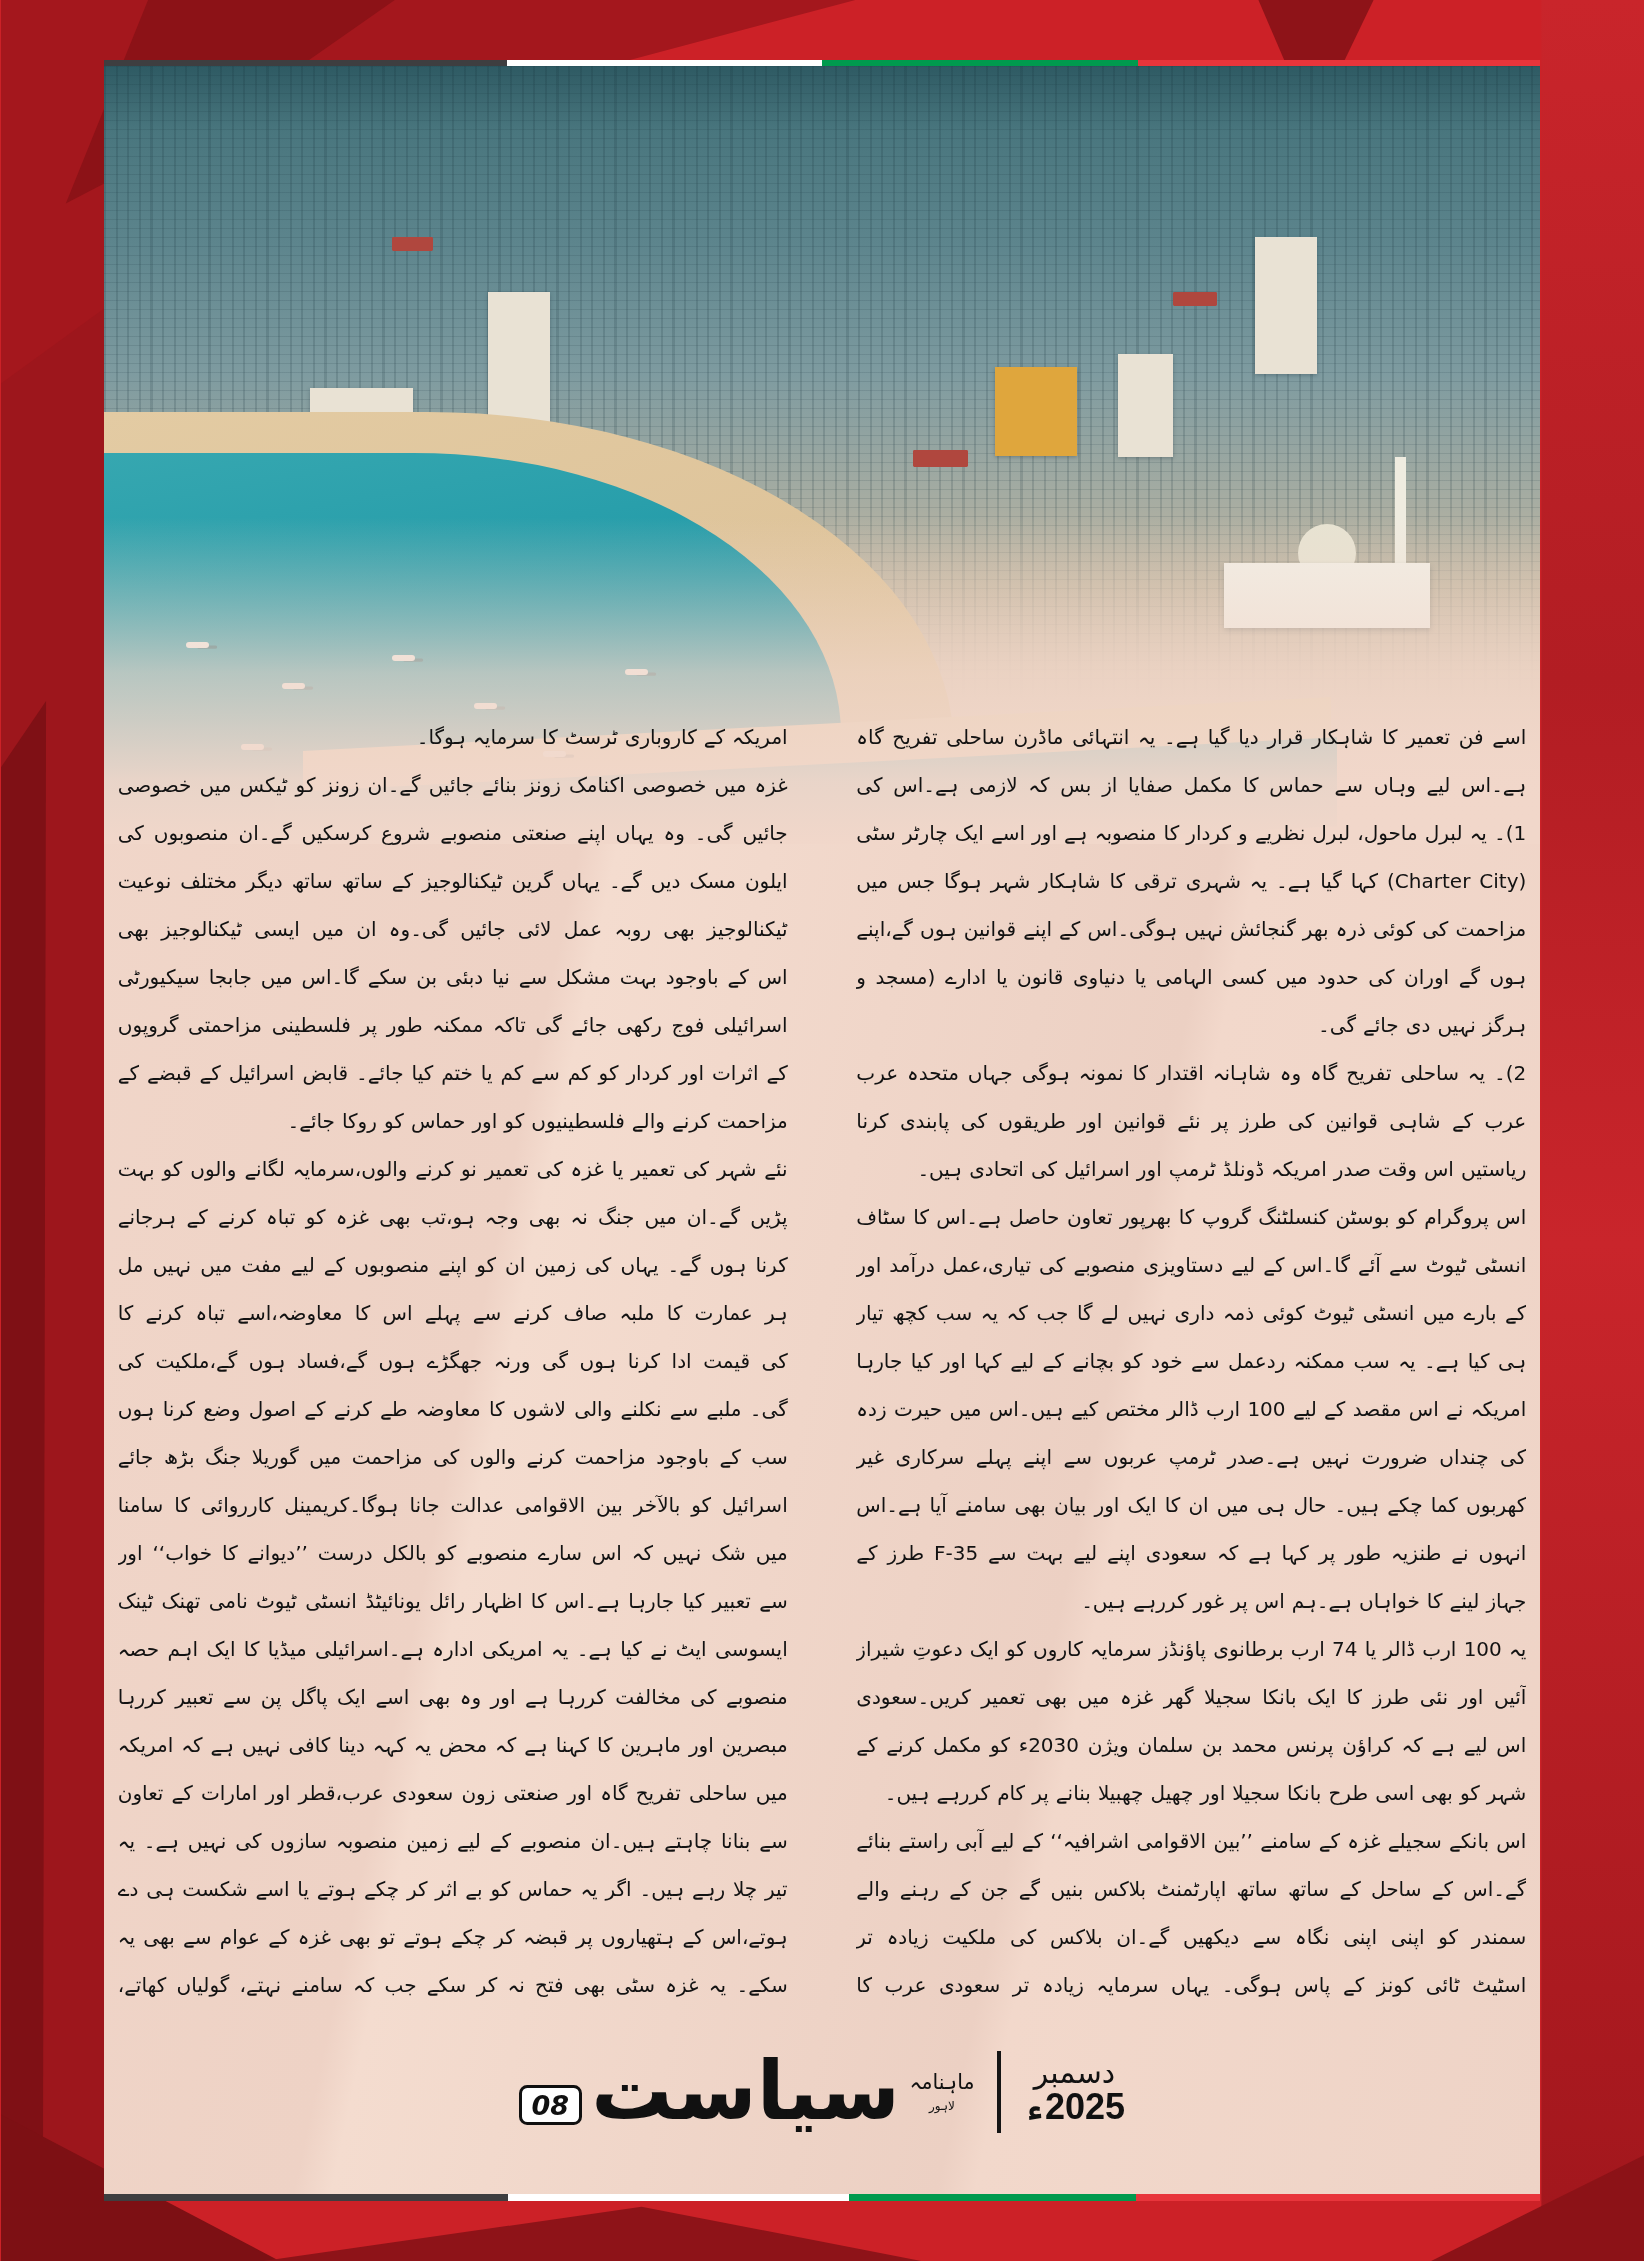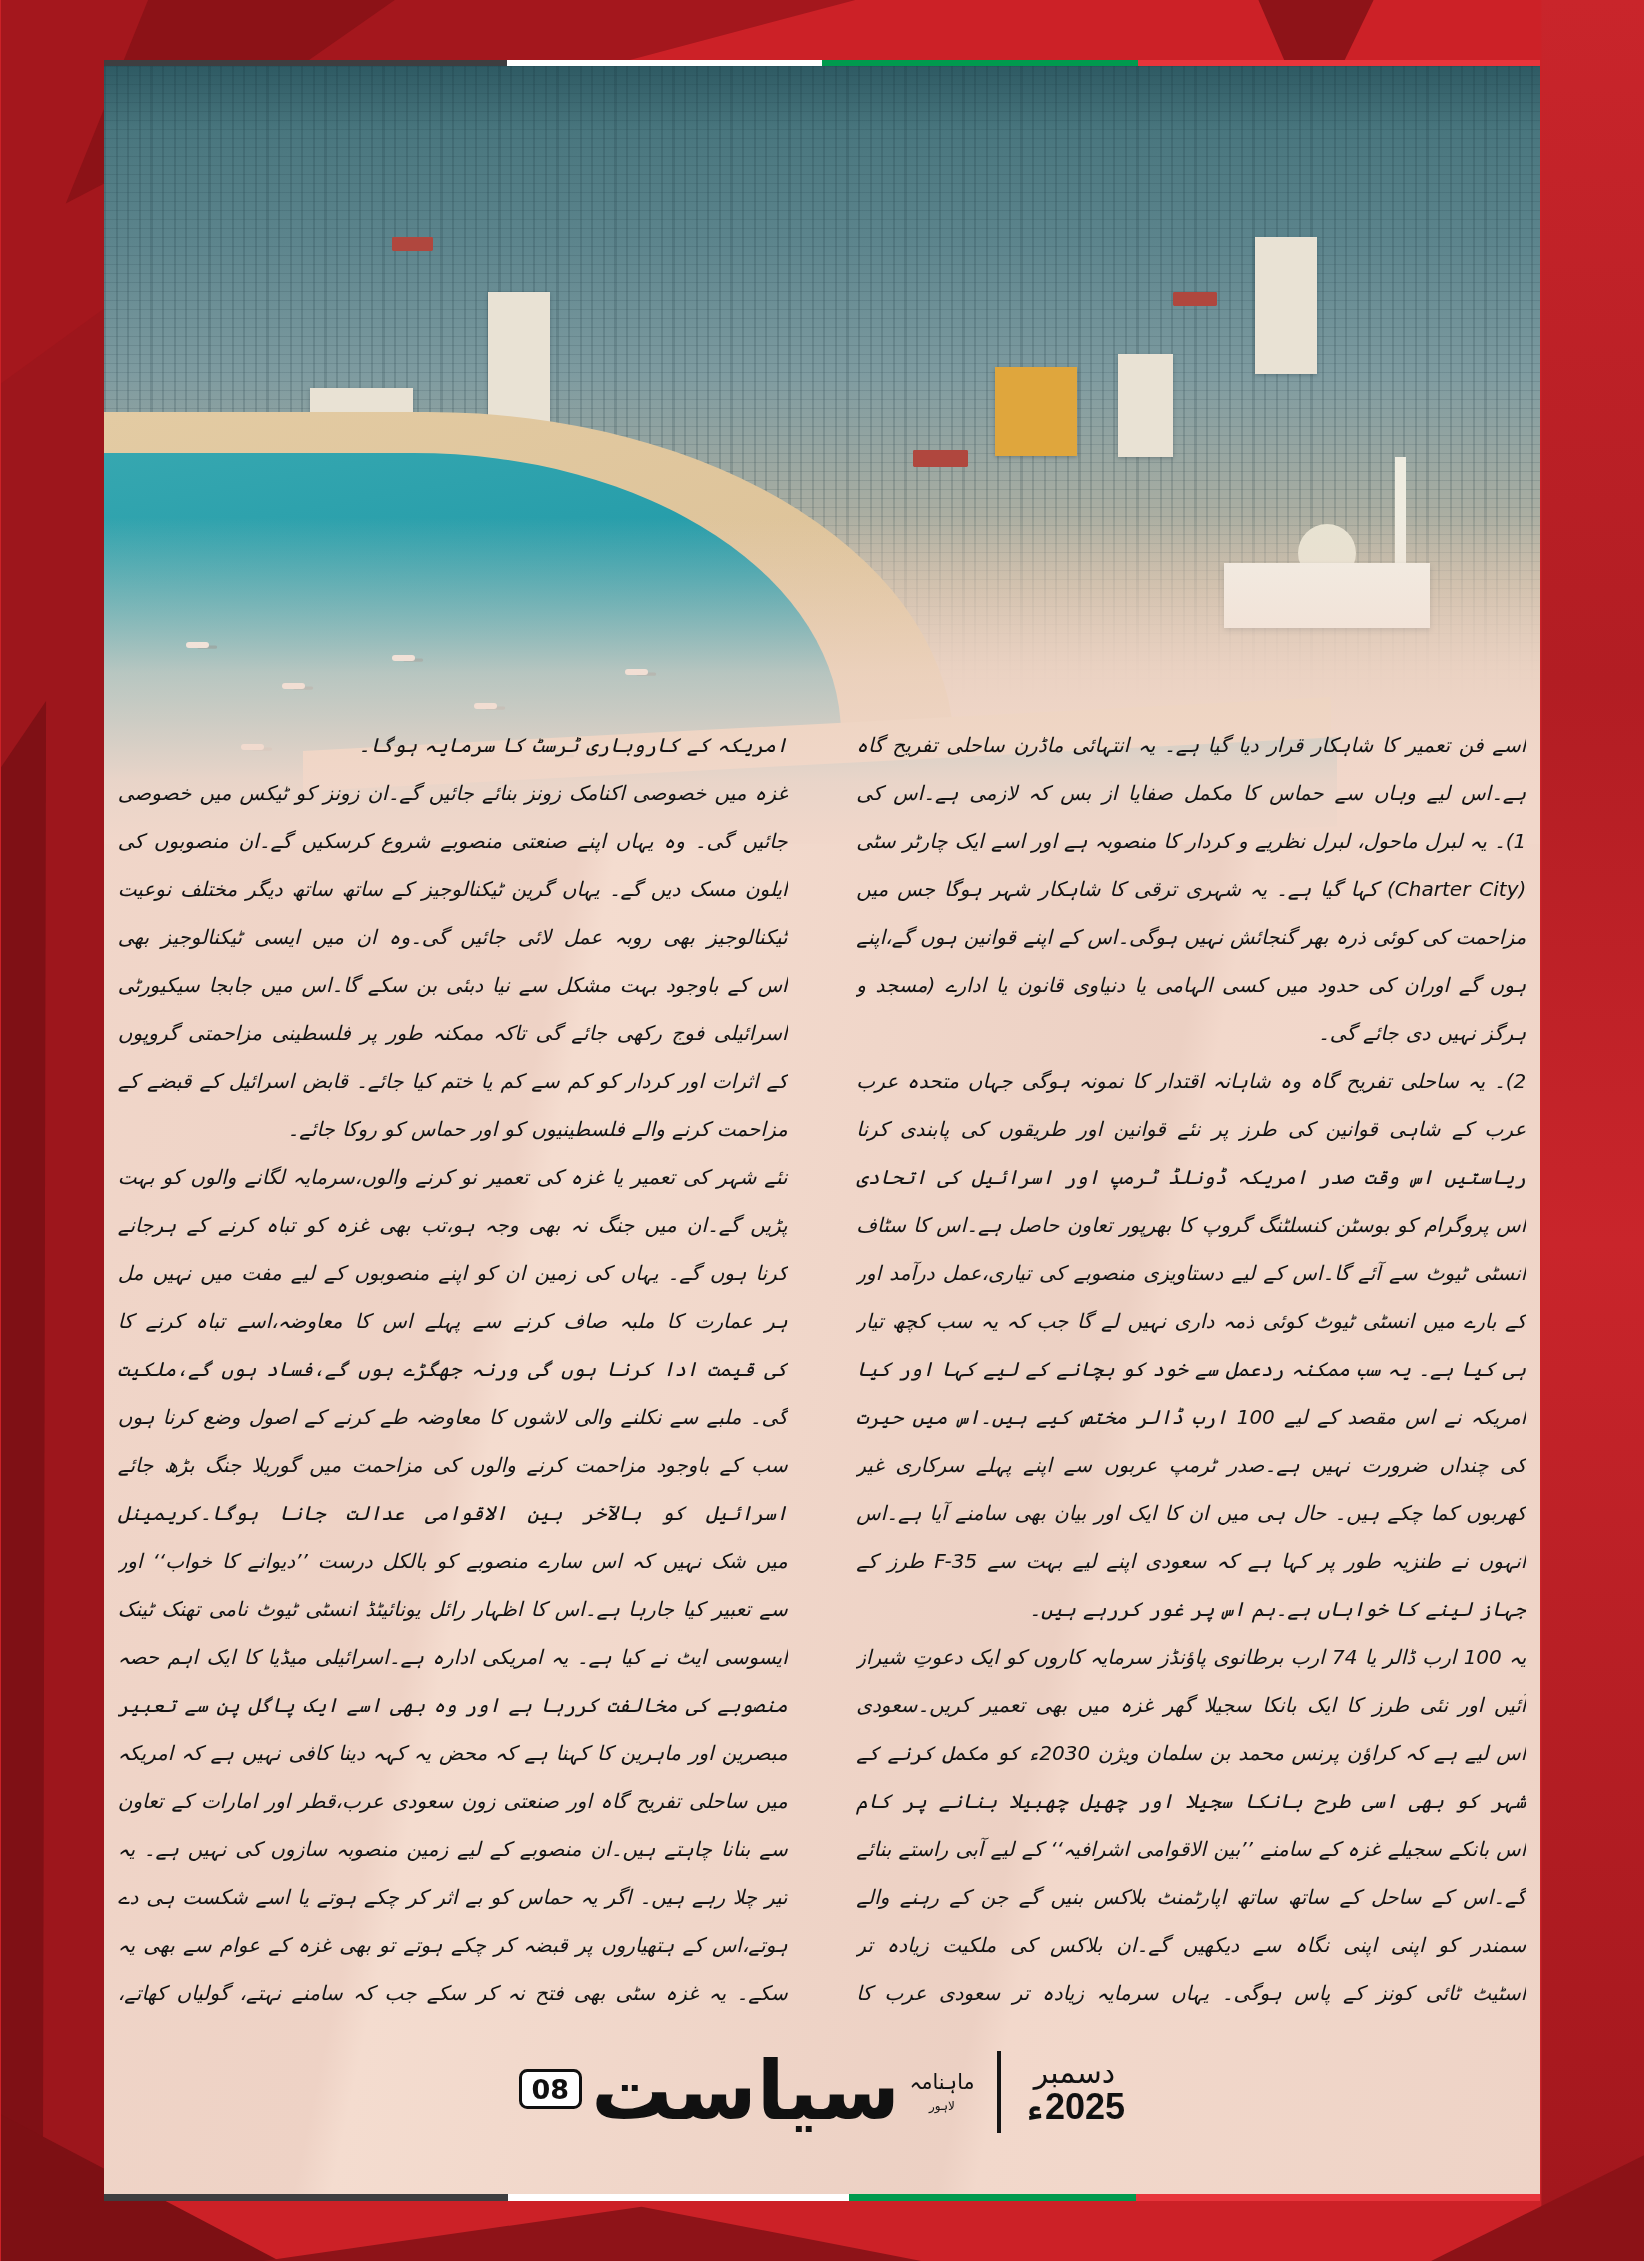--- a/index.html
+++ b/index.html
@@ -76,21 +76,21 @@
     border-radius:50%;}
   .mosque .minaret{position:absolute;left:171px;top:-48px;width:11px;height:116px;background:#efece0;}
   .photo-fade{
     position:absolute;inset:0;
     background:linear-gradient(180deg,rgba(241,215,202,0) 0%,rgba(241,215,202,0) 58%,
                rgba(241,215,202,.72) 78%,rgba(241,215,202,.96) 92%,#f1d7ca 100%);
   }
 
   
   .article{position:absolute;top:645px;left:0;width:1436px;height:1364px;}
-  .col{position:absolute;top:16px;width:670px;direction:rtl;font-style:italic;}
+  .col{position:absolute;top:8px;width:670px;direction:rtl;}
   .col-right{right:13.7px;}
   .col-left{left:13.7px;}
   .t-line{
     height:48px;line-height:48px;overflow:hidden;
     font-size:20px;color:#121212;
     text-align:justify;text-align-last:justify;
     word-spacing:0.7px;
   }
   .t-end{text-align-last:right;}
 
@@ -104,21 +104,21 @@
   .issue-year{font-size:36px;font-weight:bold;font-family:Liberation Sans, sans-serif;}
   .date-divider{width:3.4px;height:82px;background:#151515;}
   .logo{display:flex;align-items:center;gap:9.6px;direction:rtl;}
   .logo-side{display:flex;flex-direction:column;align-items:center;gap:4.1px;}
   .logo-masthead{font-size:20.6px;}
   .logo-city{font-size:12px;}
   .logo-title{font-size:81px;font-weight:bold;letter-spacing:-2.7px;line-height:1;}
   .issue-badge{
     font-size:27px;font-weight:bold;direction:ltr;
     border:3.4px solid #101010;border-radius:8.2px;background:#fff;color:#101010;
-    padding:1.4px 9.6px;align-self:flex-end;margin-bottom:23px;
+    padding:1.4px 9.6px;align-self:flex-end;margin-bottom:7px;font-style:italic;
   }
 </style>
 </head>
 <body>
 
 <div class="bg-shape bg-tl-1"></div>
 <div class="bg-shape bg-tl-2"></div>
 <div class="bg-shape bg-left-band"></div>
 <div class="bg-shape bg-left-dark"></div>
 <div class="bg-shape bg-tr-wedge"></div>

